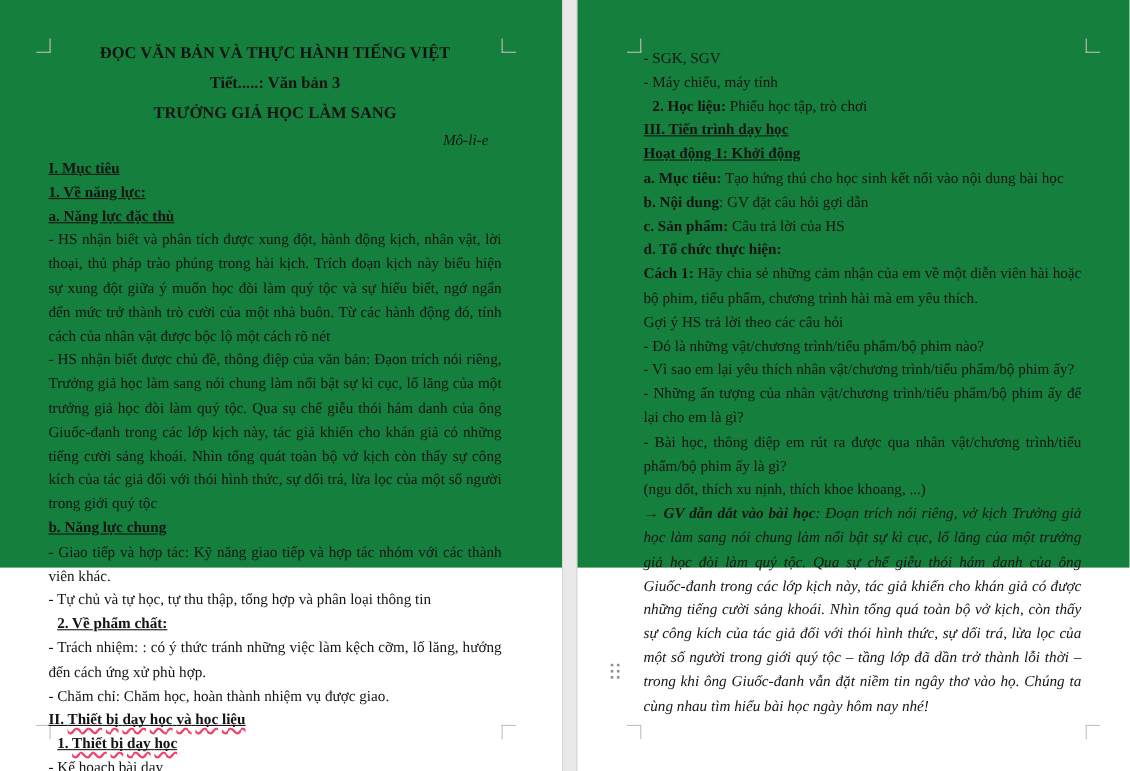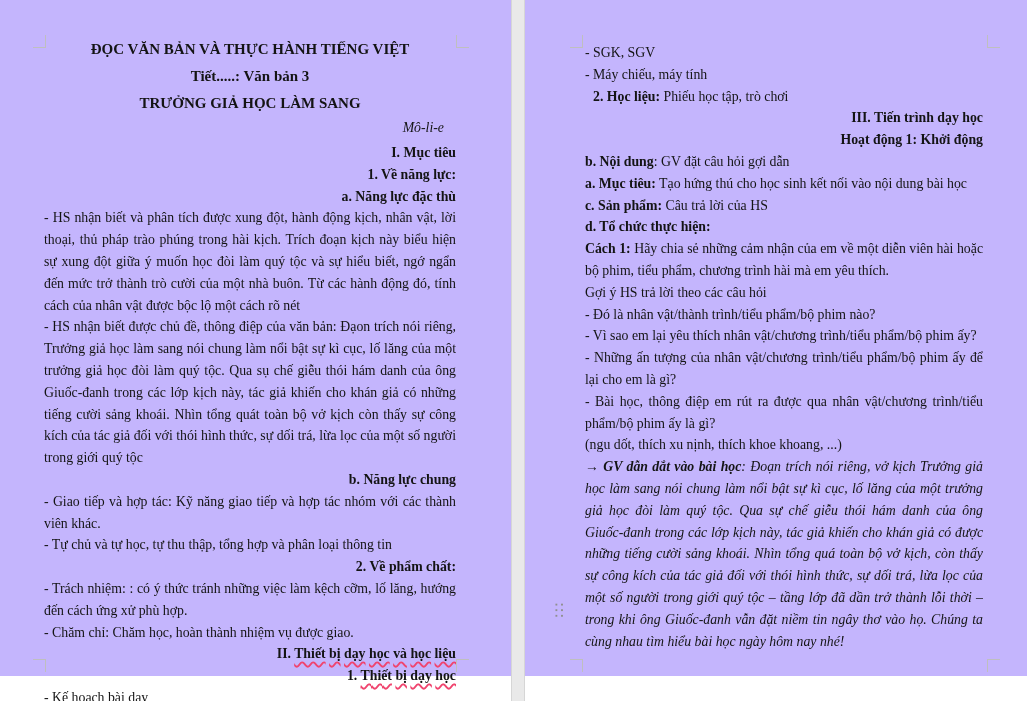--- a/index.html
+++ b/index.html
@@ -1,39 +1,39 @@
 <!DOCTYPE html>
 <html><head>
 <meta charset="utf-8">
 <style>
   * { margin:0; padding:0; box-sizing:border-box; }
   html,body { width:1027px; height:701px; overflow:hidden; background:#ffffff;
               font-family:"Liberation Serif","DejaVu Serif",serif; color:#141414; }
   .canvas { position:relative; width:1027px; height:701px; background:#ffffff; }
 
-  .page { position:absolute; top:0; height:676px; background:#c4b5fd; }
+  .page { position:absolute; top:0; height:516px; background:#15803d; }
   .page1 { left:0; width:511px; }
   .page2 { left:525px; width:502px;padding-left:40px; }
   .gap-band { position:absolute; top:0; left:511px; width:14px; height:701px;
               background:#e9e9e9; border-left:1px solid #d6d6d6; border-right:1px solid #d6d6d6; }
 
   
   .mark { position:absolute; width:13px; height:13px; }
   .mark.tl { border-right:1px solid #bfbfbf; border-bottom:1px solid #bfbfbf; }
   .mark.tr { border-left:1px solid #bfbfbf;  border-bottom:1px solid #bfbfbf; }
   .mark.bl { border-right:1px solid #bfbfbf; border-top:1px solid #bfbfbf; }
   .mark.br { border-left:1px solid #bfbfbf;  border-top:1px solid #bfbfbf; }
 
   .textcol { position:absolute; font-size:13.8px; line-height:21.8px; }
   .t1 { left:44px; top:36px; width:412px; }
   .t2 { left:60px; top:42px; width:398px; }
 
   .title { font-weight:bold; font-size:15px; line-height:27px; text-align:center; }
   .author { text-align:right; font-style:italic; padding-right:12px; line-height:21px; }
-  h3.hd { font-weight:bold; font-size:13.8px; line-height:21.8px; text-align:right; }
+  h3.hd { font-weight:bold; font-size:13.8px; line-height:21.8px; text-align:left;text-decoration:underline; }
   .mt { margin-top:4px; }
   .ind { padding-left:8px; }
   p.body { text-align:justify; }
   .center { text-align:center; }
   b { font-weight:bold; }
   .it { font-style:italic; }
 
   .wavy-word { text-decoration:underline wavy #f0446e 1.5px;
                text-decoration-skip-ink:none; text-underline-offset:3px; }
 
@@ -82,27 +82,27 @@
     <div class="mark tr" style="left:462px; top:35px;"></div>
     <div class="mark bl" style="left:45px; top:659px;"></div>
     <div class="mark br" style="left:462px; top:659px;"></div>
 
     <div class="textcol t2">
       <p class="body">- SGK, SGV</p>
       <p class="body">- Máy chiếu, máy tính</p>
       <p class="body ind"><b>2. Học liệu:</b><span> Phiếu học tập, trò chơi</span></p>
       <h3 class="hd">III. Tiến trình dạy học</h3>
       <h3 class="hd center">Hoạt động 1: Khởi động</h3>
+      <p class="body"><b>a. Mục tiêu:</b><span> Tạo hứng thú cho học sinh kết nối vào nội dung bài học</span></p>
       <p class="body"><b>b. Nội dung</b><span>: GV đặt câu hỏi gợi dẫn</span></p>
-      <p class="body"><b>a. Mục tiêu:</b><span> Tạo hứng thú cho học sinh kết nối vào nội dung bài học</span></p>
       <p class="body"><b>c. Sản phẩm:</b><span> Câu trả lời của HS</span></p>
       <p class="body"><b>d. Tổ chức thực hiện:</b><span></span></p>
       <p class="body"><b>Cách 1:</b><span> Hãy chia sẻ những cảm nhận của em về một diễn viên hài hoặc bộ phim, tiểu phẩm, chương trình hài mà em yêu thích.</span></p>
       <p class="body">Gợi ý HS trả lời theo các câu hỏi</p>
-      <p class="body">- Đó là nhân vật/thành trình/tiểu phẩm/bộ phim nào?</p>
+      <p class="body">- Đó là những vật/chương trình/tiểu phẩm/bộ phim nào?</p>
       <p class="body">- Vì sao em lại yêu thích nhân vật/chương trình/tiểu phẩm/bộ phim ấy?</p>
       <p class="body">- Những ấn tượng của nhân vật/chương trình/tiểu phẩm/bộ phim ấy để lại cho em là gì?</p>
       <p class="body">- Bài học, thông điệp em rút ra được qua nhân vật/chương trình/tiểu phẩm/bộ phim ấy là gì?</p>
       <p class="body">(ngu dốt, thích xu nịnh, thích khoe khoang, ...)</p>
       <p class="body"><b class="it">→ GV dẫn dắt vào bài học</b><span class="it">: Đoạn trích nói riêng, vở kịch Trưởng giả học làm sang nói chung làm nổi bật sự kì cục, lố lăng của một trưởng giả học đòi làm quý tộc. Qua sự chế giễu thói hám danh của ông Giuốc-đanh trong các lớp kịch này, tác giả khiến cho khán giả có được những tiếng cười sảng khoái. Nhìn tổng quá toàn bộ vở kịch, còn thấy sự công kích của tác giả đối với thói hình thức, sự dối trá, lừa lọc của một số người trong giới quý tộc – tầng lớp đã dần trở thành lỗi thời – trong khi ông Giuốc-đanh vẫn đặt niềm tin ngây thơ vào họ. Chúng ta cùng nhau tìm hiểu bài học ngày hôm nay nhé!</span></p>
     </div>
   </div>
 
   <div class="drag-handle" title=""></div>
 

